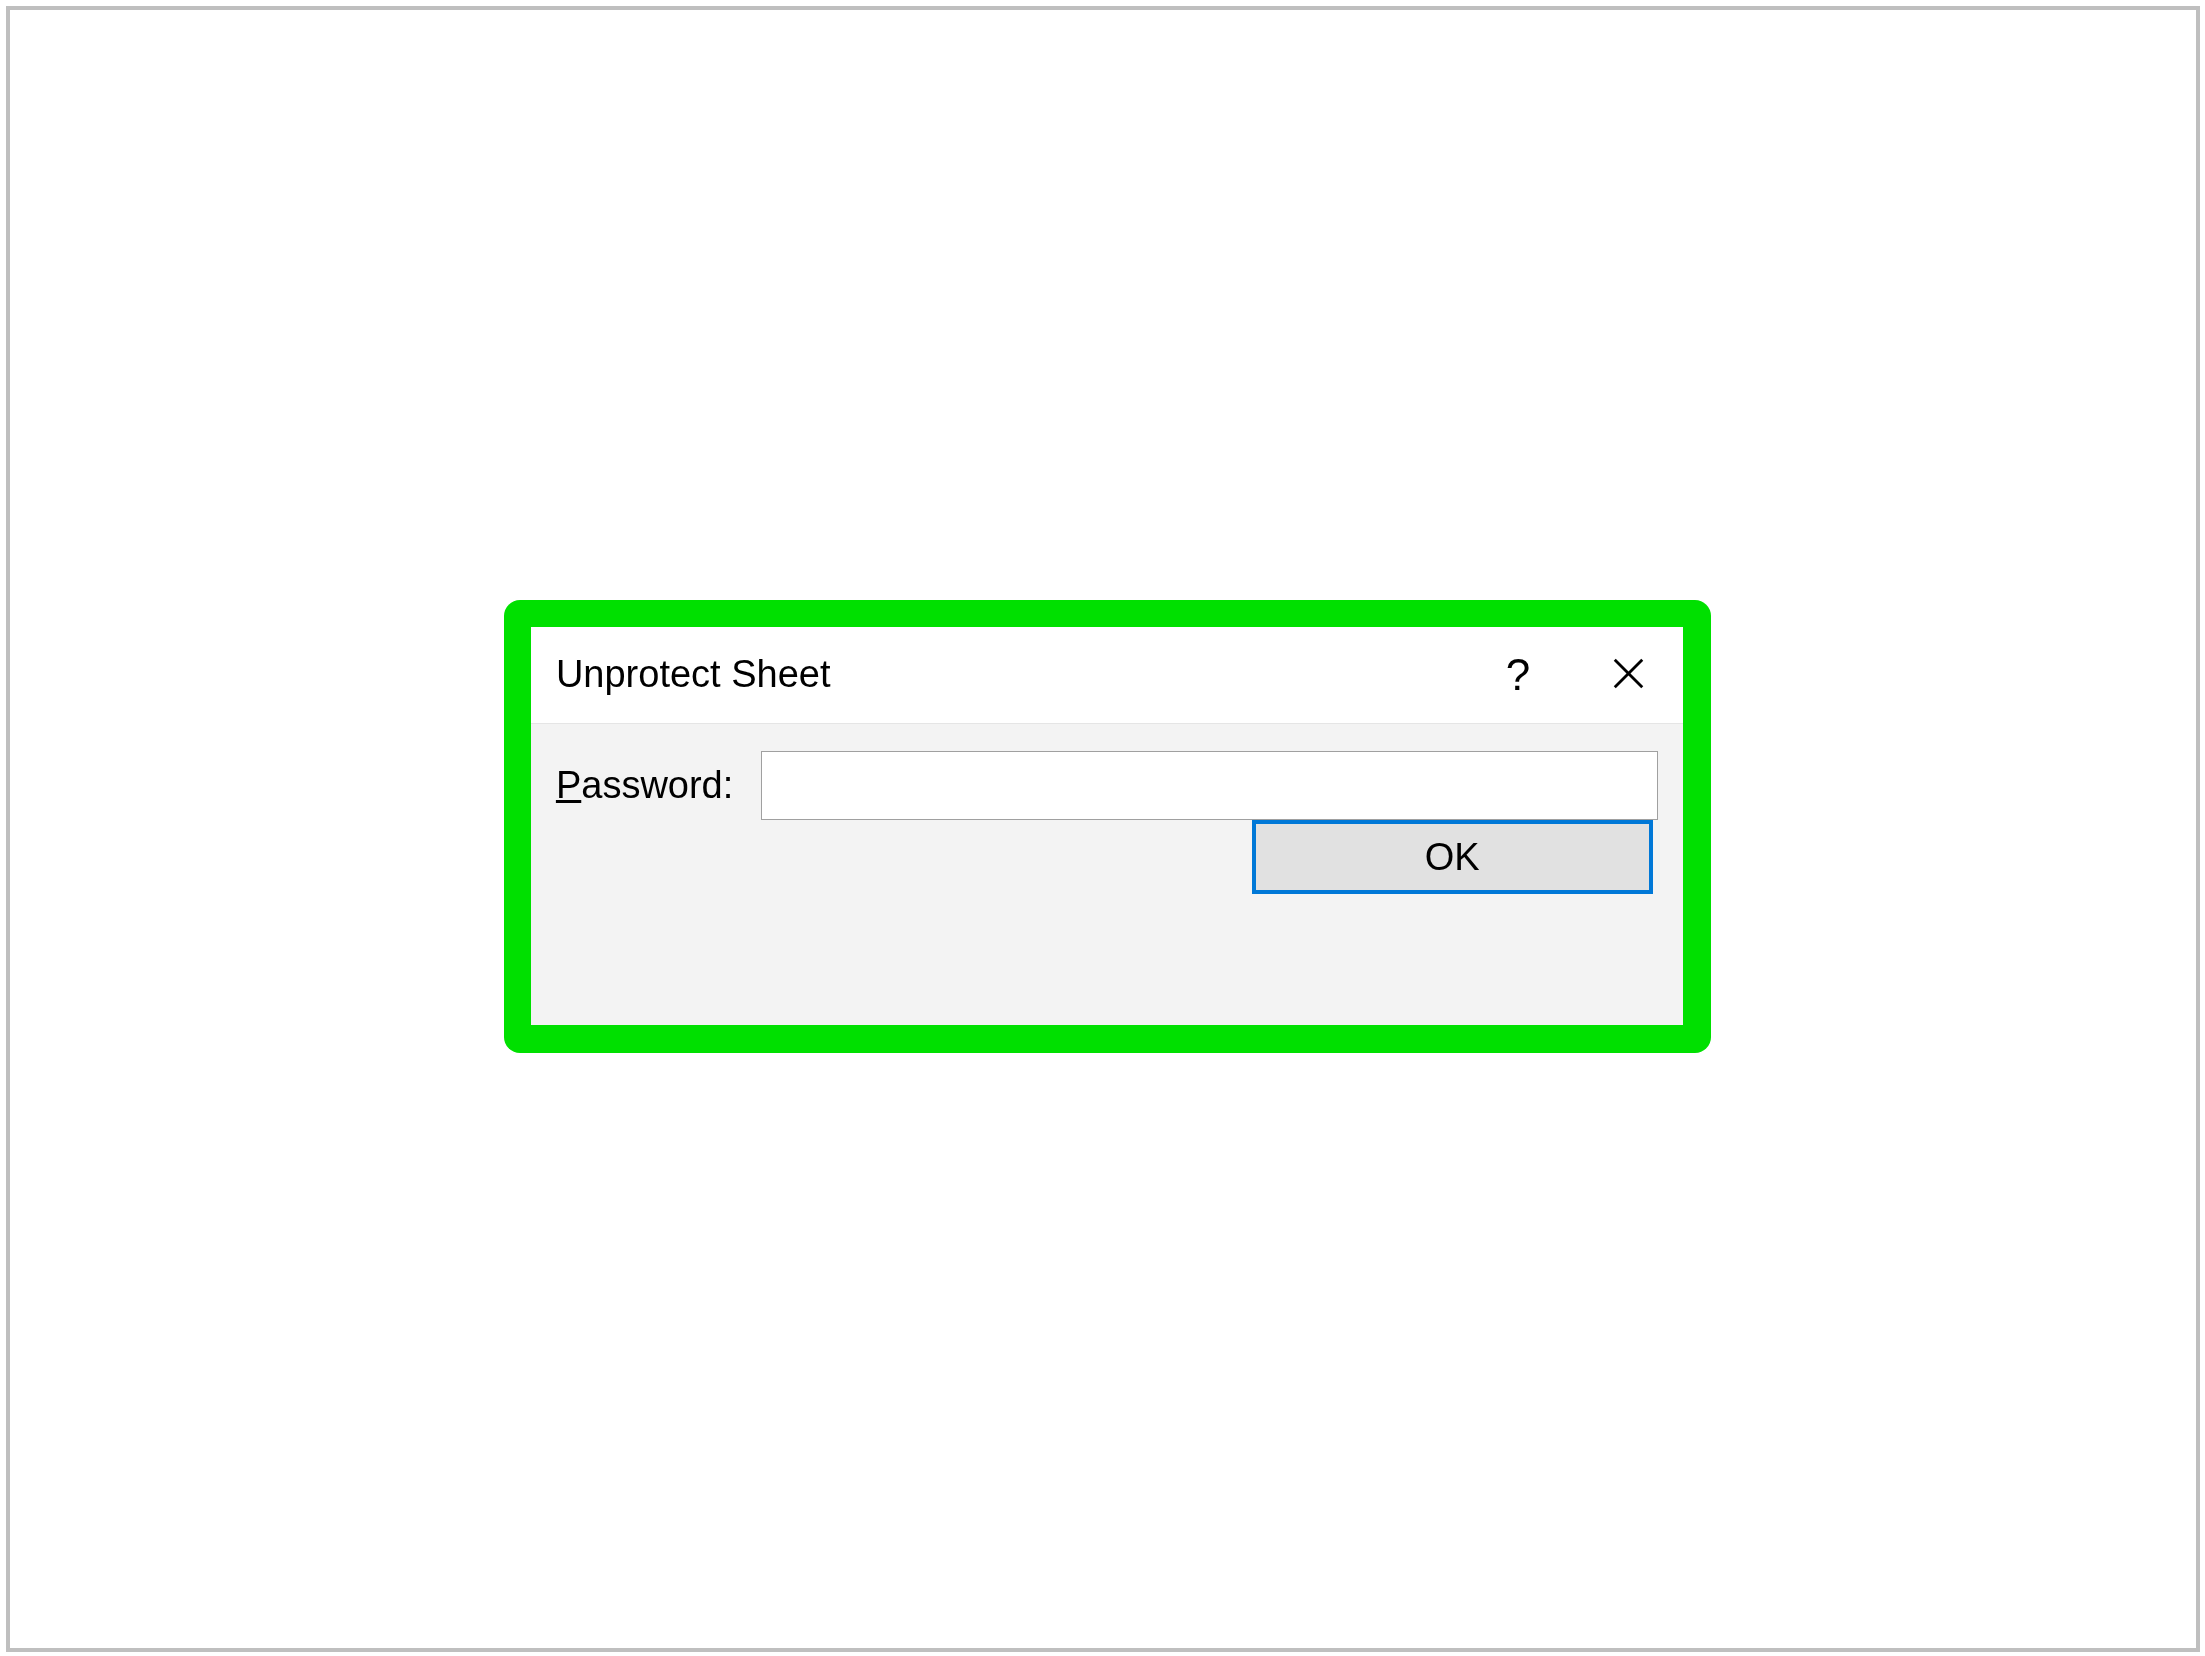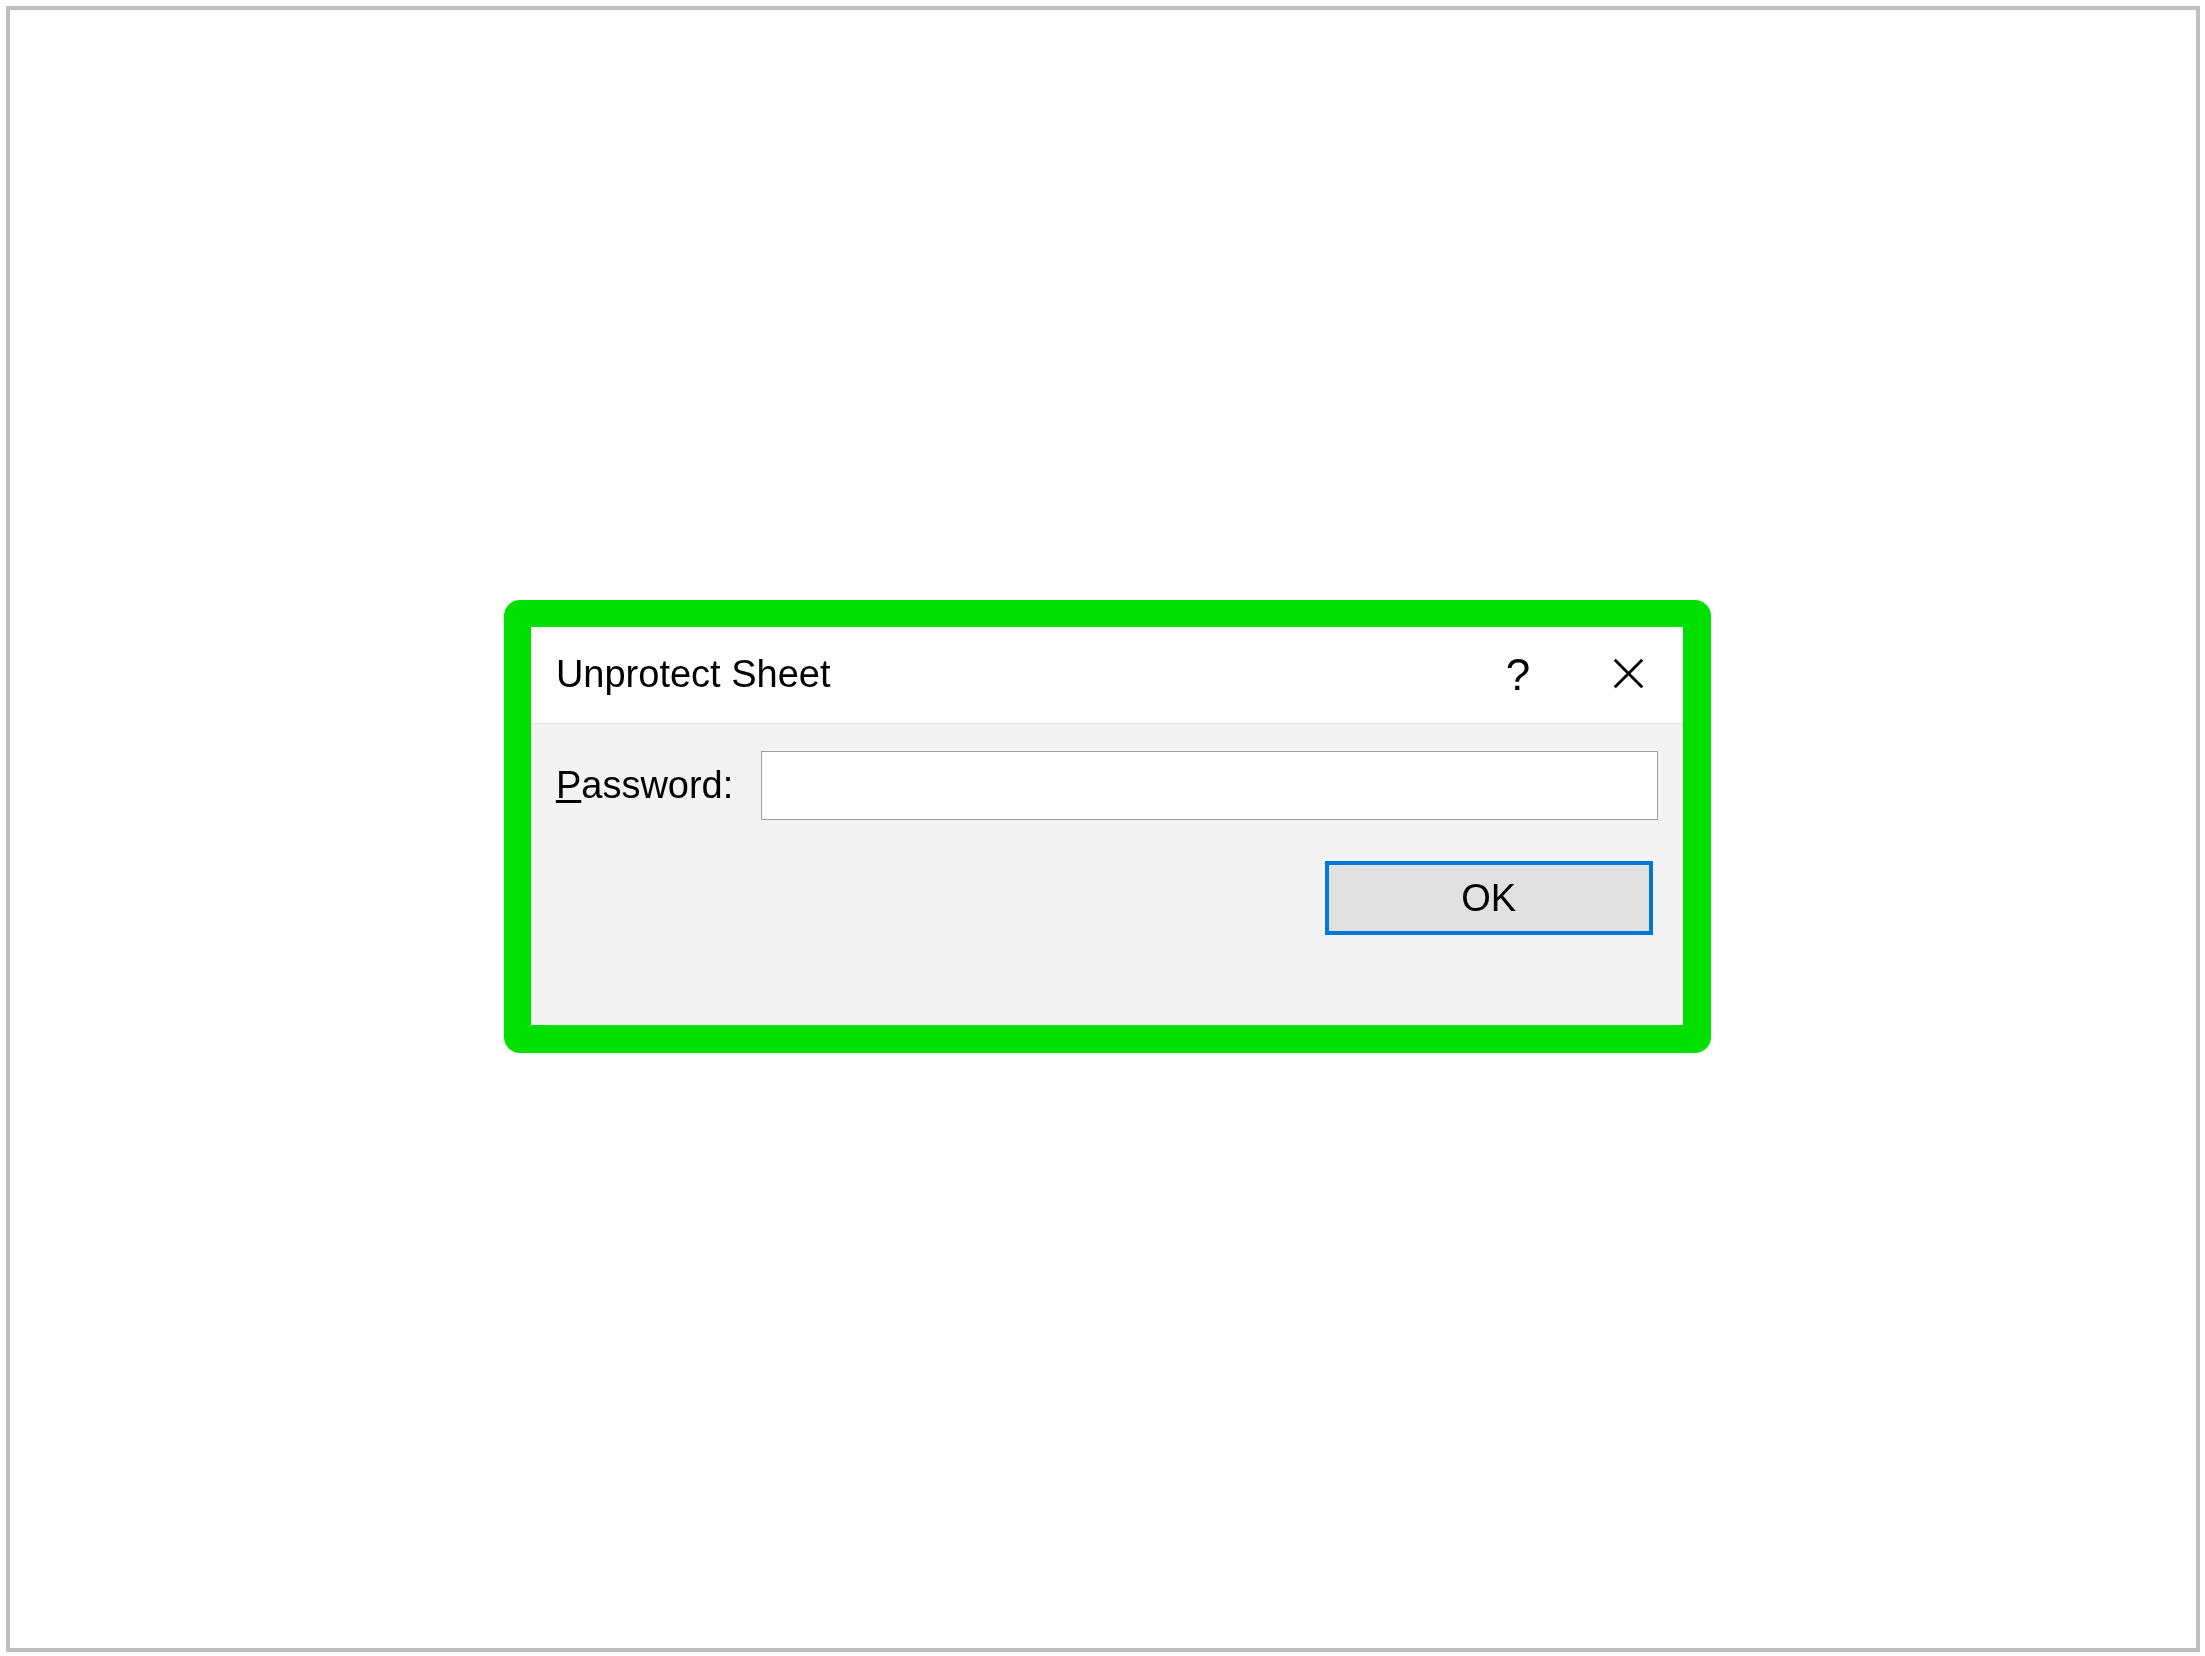--- a/index.html
+++ b/index.html
@@ -96,21 +96,20 @@
       border-top: 1.4px solid #e5e5e5;
       padding: 27.4px 25px 25px 25px;
       display: flex;
       flex-direction: column;
     }
     
     .password-row {
       display: flex;
       align-items: center;
       gap: 27.4px;
-      margin-bottom: 41px;
     }
     
     .password-label {
       font-size: 38px;
       color: #000000;
       font-weight: 400;
     }
     
     .password-label .underline {
       text-decoration: underline;
@@ -127,21 +126,21 @@
     }
     
     .button-row {
       display: flex;
       justify-content: flex-end;
       gap: 27.4px;
       padding-right: 5.5px;
     }
     
     .dialog-button {
-      width: 328px;
+      width: 401px;
       height: 74px;
       background: #e1e1e1;
       border: 1.4px solid #acacac;
       font-size: 38px;
       color: #000000;
       font-family: inherit;
       font-weight: 400;
       cursor: pointer;
       display: flex;
       align-items: center;

